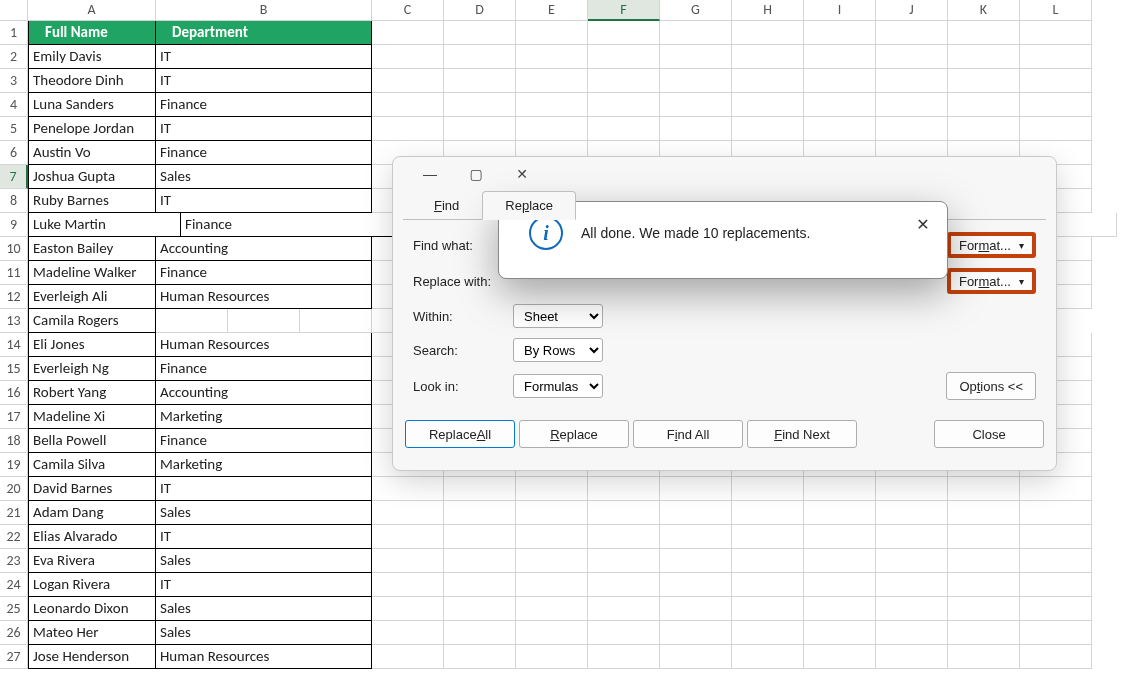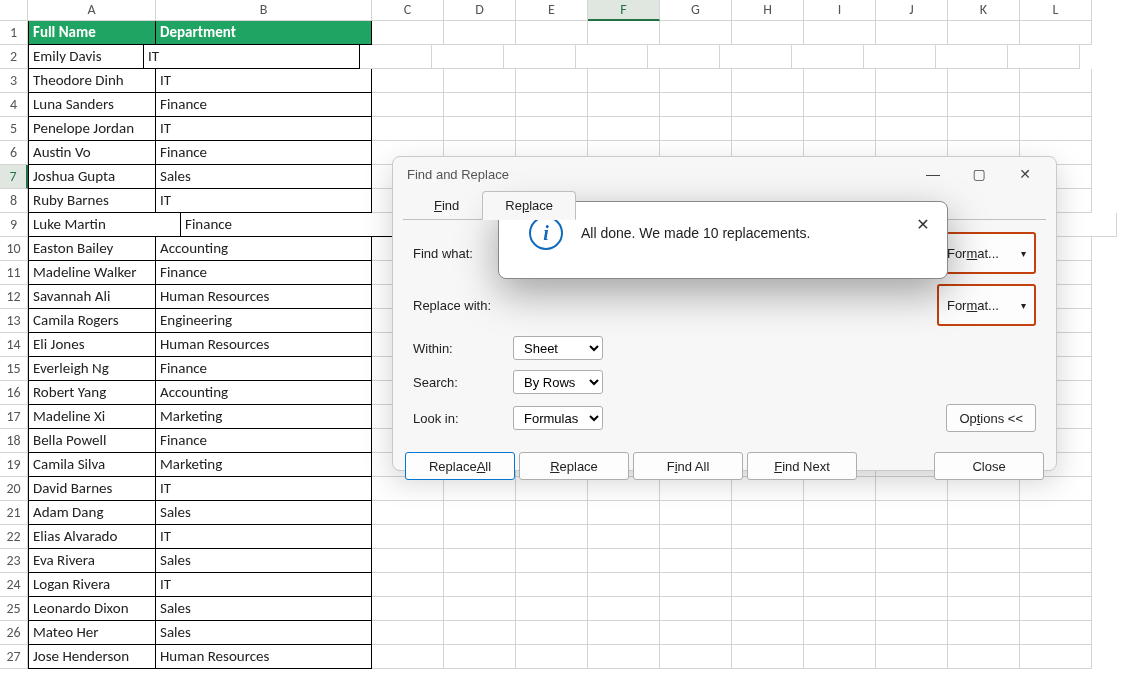--- a/index.html
+++ b/index.html
@@ -75,21 +75,21 @@
     white-space: nowrap;
     overflow: hidden;
     background: #fff;
   }
   .hdr-cell {
     background: #1fa463;
     color: #fff;
     font-weight: bold;
     border-right: 1px solid #000;
     border-bottom: 1px solid #000;
-    padding: 0 4px;
+    padding: 0 16px;
     line-height: 23px;
   }
   .data-cell {
     border-right: 1px solid #000;
     border-bottom: 1px solid #000;
     padding: 0 4px;
     line-height: 23px;
     white-space: nowrap;
     overflow: hidden;
   }
@@ -146,23 +146,23 @@
     margin: -1px 10px 0 10px;
     padding: 12px 10px 10px 10px;
   }
   .fr-row { display:flex; align-items:center; margin-bottom:10px; font-size:13px;}
   .fr-label { width: 100px; }
   .fr-select, .fr-input {
     border:1px solid #adadad; background:#fff; height:24px;
     font-size:13px; padding:0 6px; border-radius:3px;
   }
   .fr-format-btn {
-    border:2px solid #c2410c; background:#fdfdfd; height:42px;
+    border:4px solid #c2410c; background:#fdfdfd; height:26px;
     font-size:13px; padding:0 8px; border-radius:3px;
-    display:flex; align-items:center; gap:22px;
+    display:flex; align-items:center; gap:8px;
   }
   .fr-format-btn .caret { font-size:10px; }
   .fr-options {
     border:1px solid #adadad; background:#fdfdfd; height:28px;
     font-size:13px; padding:0 12px; border-radius:3px; display:flex;align-items:center;
   }
   .fr-buttons {
     display:flex; gap:4px; padding: 10px 12px 12px 12px; justify-content:flex-start;
   }
   .fr-btn {
@@ -243,21 +243,21 @@
       <div class="cell" style="width: 72px;"></div>
       <div class="cell" style="width: 72px;"></div>
       <div class="cell" style="width: 72px;"></div>
       <div class="cell" style="width: 72px;"></div>
       <div class="cell" style="width: 72px;"></div>
       <div class="cell" style="width: 72px;"></div>
       <div class="cell" style="width: 72px;"></div>
     </div>
     <div class="row">
       <div class="row-head">2</div>
-      <div class="data-cell leftborder" style="width: 116px;">Emily Davis</div>
+      <div class="data-cell leftborder" style="width: 128px;">Emily Davis</div>
       <div class="data-cell" style="width: 216px;">IT</div>
       <div class="cell" style="width: 72px;"></div>
       <div class="cell" style="width: 72px;"></div>
       <div class="cell" style="width: 72px;"></div>
       <div class="cell" style="width: 72px;"></div>
       <div class="cell" style="width: 72px;"></div>
       <div class="cell" style="width: 72px;"></div>
       <div class="cell" style="width: 72px;"></div>
       <div class="cell" style="width: 72px;"></div>
       <div class="cell" style="width: 72px;"></div>
@@ -393,37 +393,36 @@
       <div class="cell" style="width: 72px;"></div>
       <div class="cell" style="width: 72px;"></div>
       <div class="cell" style="width: 72px;"></div>
       <div class="cell" style="width: 72px;"></div>
       <div class="cell" style="width: 72px;"></div>
       <div class="cell" style="width: 72px;"></div>
       <div class="cell" style="width: 72px;"></div>
     </div>
     <div class="row">
       <div class="row-head">12</div>
-      <div class="data-cell leftborder" style="width: 128px;">Savannah Ali</div>
+      <div class="data-cell leftborder" style="width: 128px;">Everleigh Ali</div>
       <div class="data-cell" style="width: 216px;">Human Resources</div>
       <div class="cell" style="width: 72px;"></div>
       <div class="cell" style="width: 72px;"></div>
       <div class="cell" style="width: 72px;"></div>
       <div class="cell" style="width: 72px;"></div>
       <div class="cell" style="width: 72px;"></div>
       <div class="cell" style="width: 72px;"></div>
       <div class="cell" style="width: 72px;"></div>
       <div class="cell" style="width: 72px;"></div>
       <div class="cell" style="width: 72px;"></div>
       <div class="cell" style="width: 72px;"></div>
     </div>
     <div class="row">
       <div class="row-head">13</div>
       <div class="data-cell leftborder" style="width: 128px;">Camila Rogers</div>
-      <div class="data-cell" style="width: 216px;">Engineering</div>
       <div class="cell" style="width: 72px;"></div>
       <div class="cell" style="width: 72px;"></div>
       <div class="cell" style="width: 72px;"></div>
       <div class="cell" style="width: 72px;"></div>
       <div class="cell" style="width: 72px;"></div>
       <div class="cell" style="width: 72px;"></div>
       <div class="cell" style="width: 72px;"></div>
       <div class="cell" style="width: 72px;"></div>
       <div class="cell" style="width: 72px;"></div>
       <div class="cell" style="width: 72px;"></div>
@@ -635,21 +634,20 @@
       <div class="cell" style="width: 72px;"></div>
       <div class="cell" style="width: 72px;"></div>
       <div class="cell" style="width: 72px;"></div>
       <div class="cell" style="width: 72px;"></div>
       <div class="cell" style="width: 72px;"></div>
     </div>
   </div>
 
 <div class="fr-dialog">
   <div class="fr-titlebar">
-    <div class="fr-title">Find and Replace</div>
     <div class="fr-tbtn">—</div>
     <div class="fr-tbtn">▢</div>
     <div class="fr-tbtn">✕</div>
   </div>
   <div class="fr-tabs">
     <div class="fr-tab"><span class="u">F</span><span>ind</span></div>
     <div class="fr-tab active">Re<span class="u">p</span>lace</div>
   </div>
   <div class="fr-body">
     <div class="fr-row">

